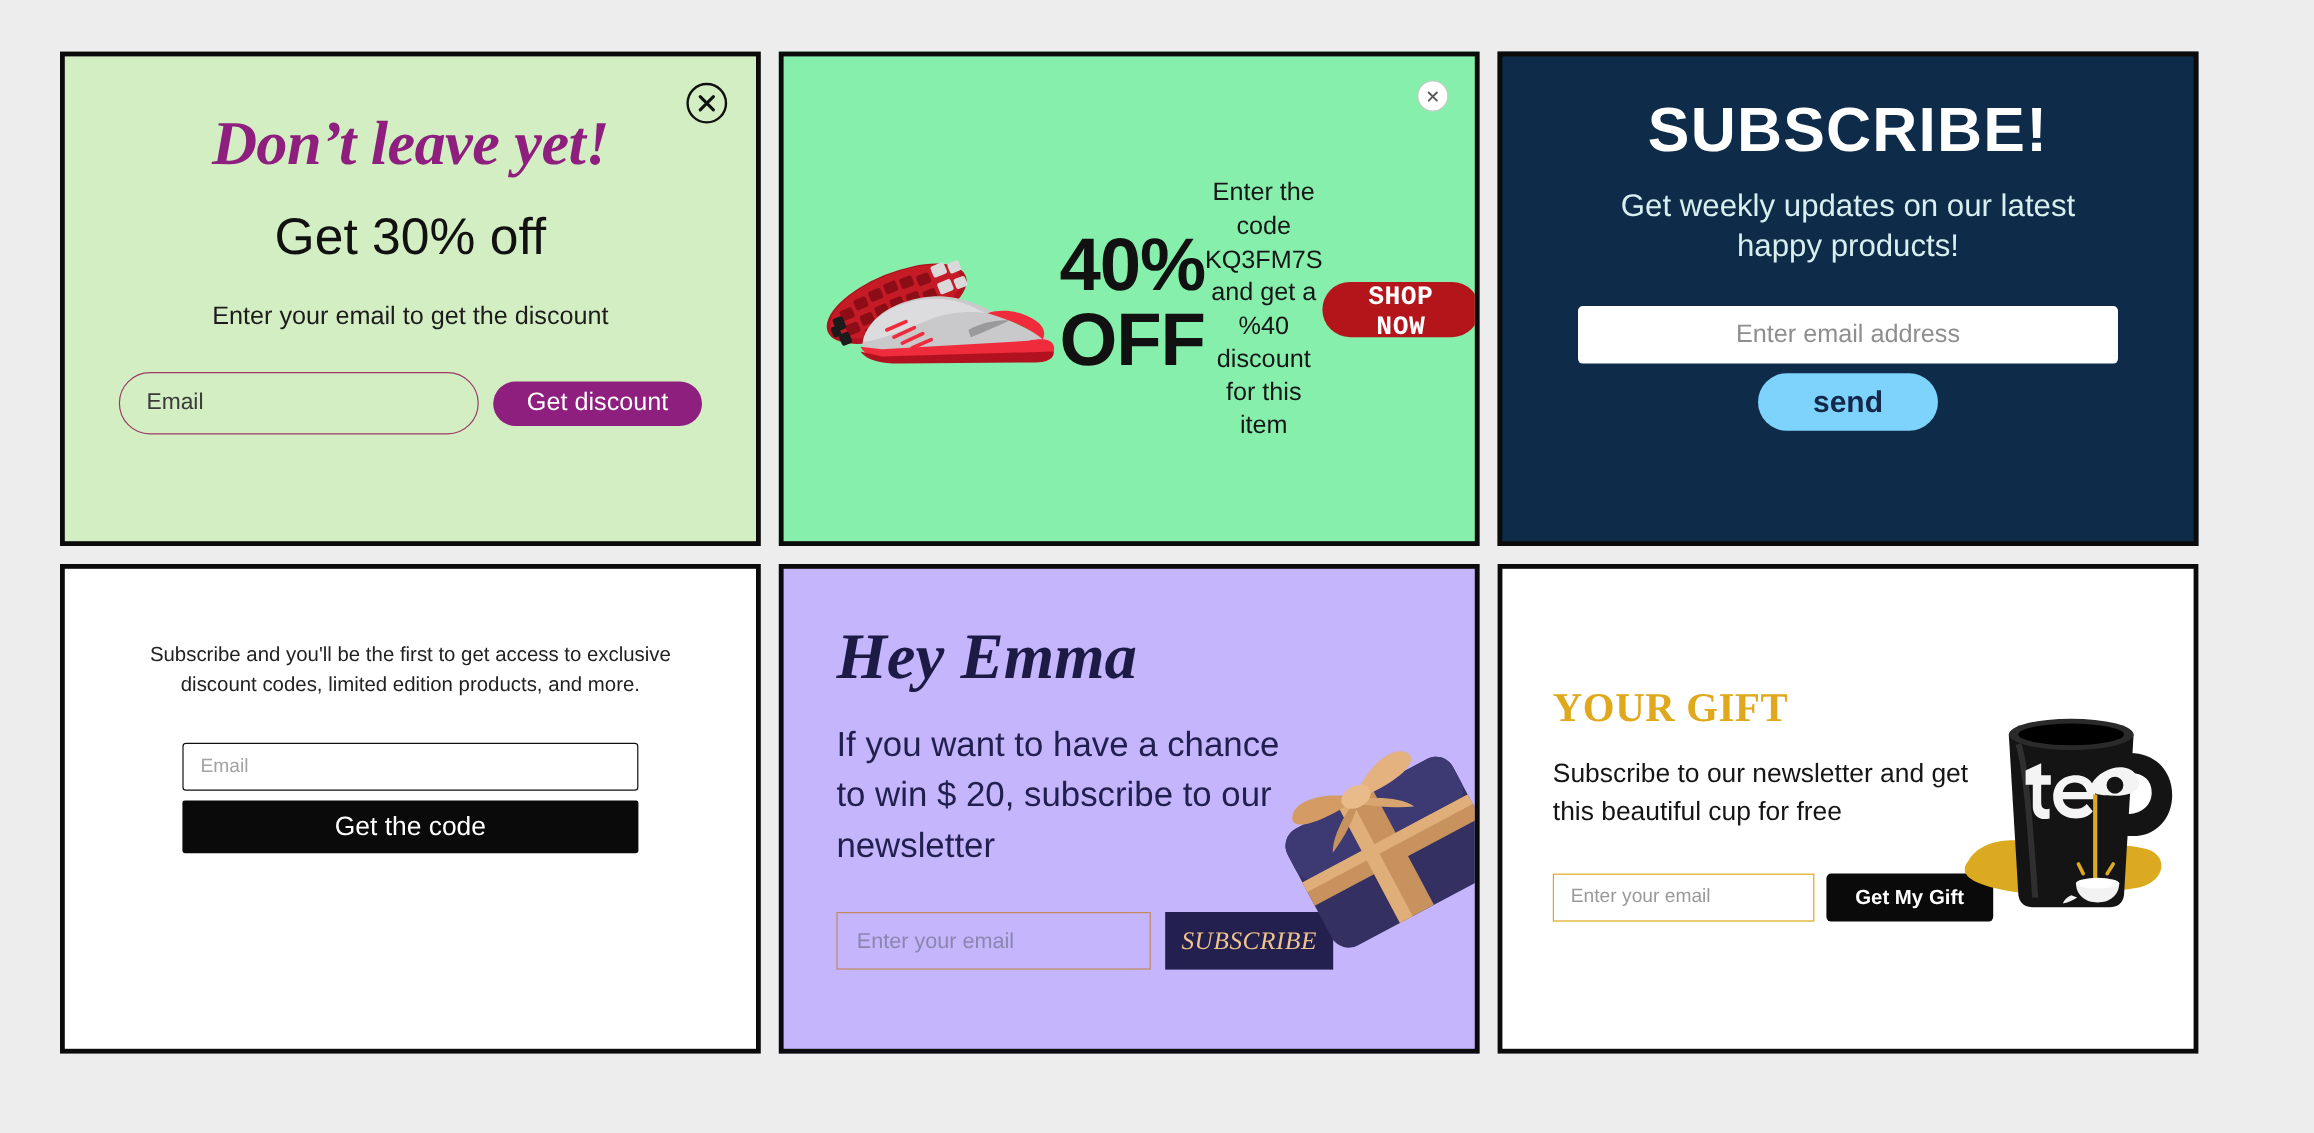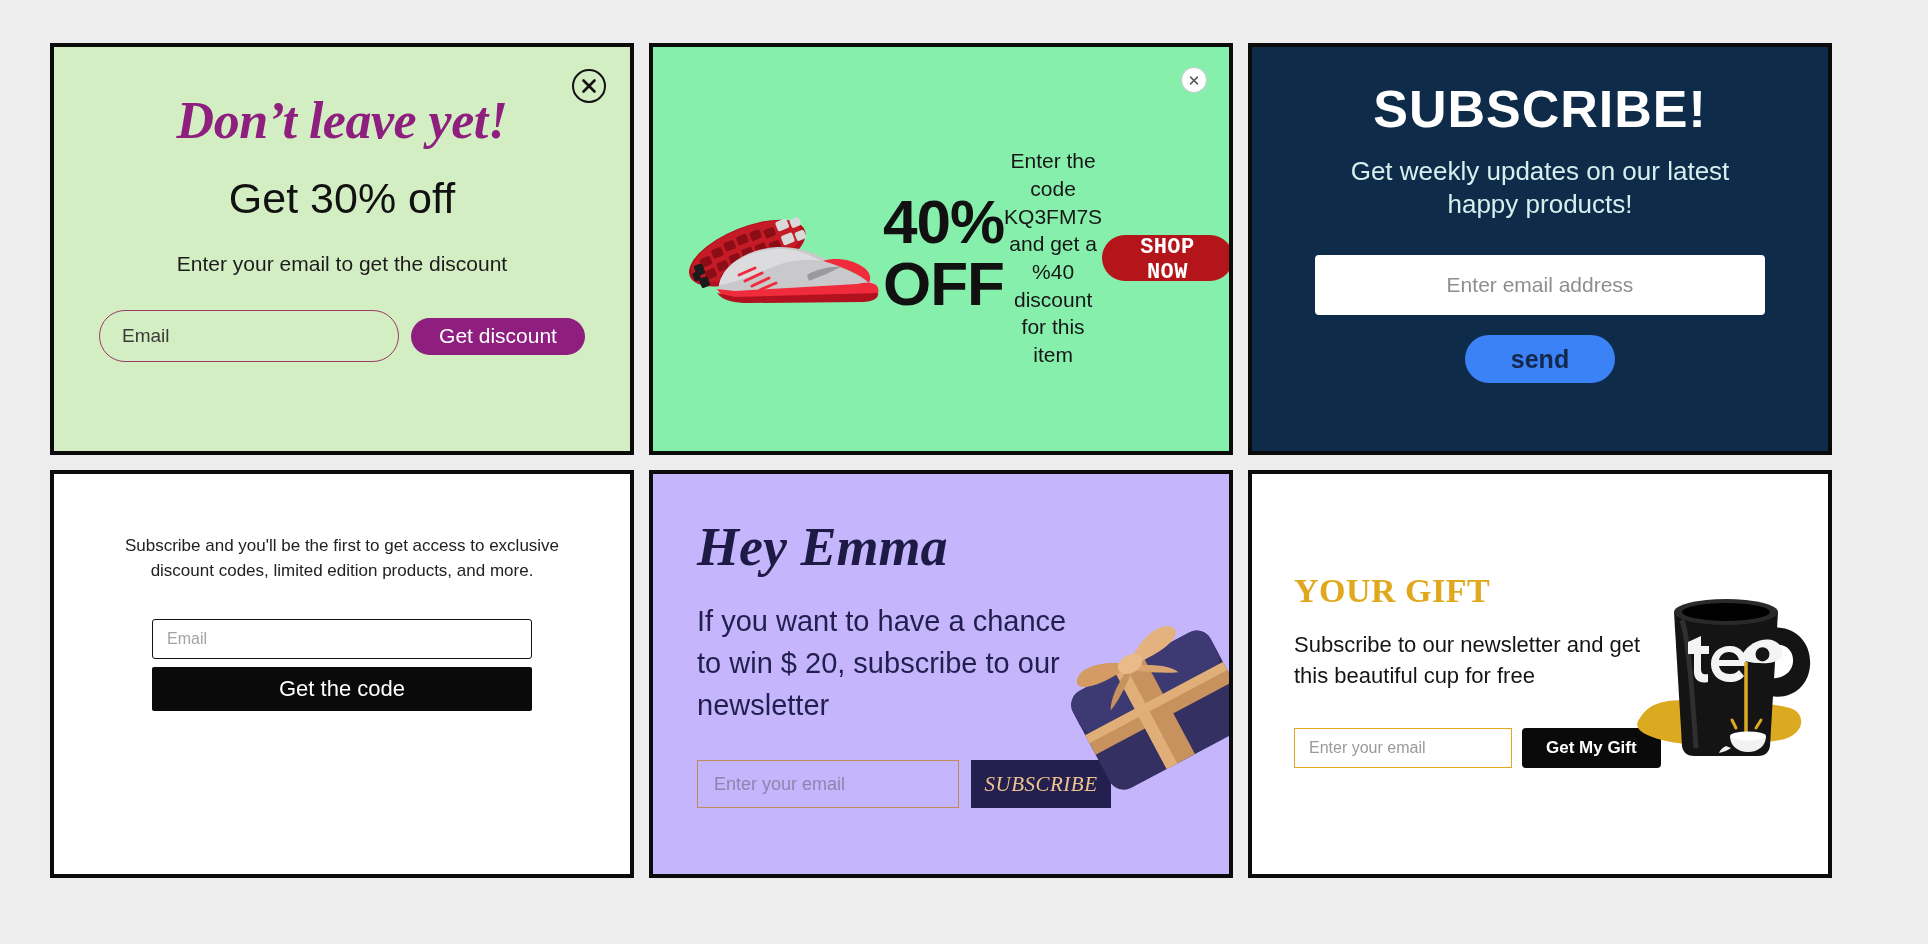--- a/index.html
+++ b/index.html
@@ -75,27 +75,27 @@
     border-radius: 24px; height: 46px; padding: 0 38px;
     font-size: 22px; font-weight: 700; letter-spacing: .4px; cursor: pointer;
     font-family: Liberation Mono, monospace;
   }
 
   
   .c3 { background: #0f2b4a; display: flex; flex-direction: column; align-items: center; padding-top: 36px; }
   .c3 .h1 { font-size: 52px; font-weight: 700; color: #fff; letter-spacing: 1px; margin: 0; line-height: 1; }
   .c3 .sub { font-size: 26px; color: #d7f0ef; text-align: center; line-height: 1.27; margin: 20px 0 0; max-width: 440px; }
   .c3 .inp {
-    margin-top: 34px; width: 450px; height: 60px; border: none; border-radius: 4px;
+    margin-top: 34px; width: 450px; height: 48px; border: none; border-radius: 4px;
     background: #fff; text-align: center; font-size: 21px; color: #333;
     font-family: "Liberation Sans", sans-serif; outline: none;
   }
   .c3 .inp::placeholder { color: #8e8e8e; opacity: 1; }
   .c3 .send {
-    margin-top: 20px; background: #3b82f6; color: #13284a;
+    margin-top: 8px; background: #7dd3fc; color: #13284a;
     border: none; border-radius: 26px; height: 48px; padding: 0 46px;
     font-size: 25px; font-weight: 700; cursor: pointer;
     font-family: "Liberation Sans", sans-serif;
   }
 
   
   .c4 { background: #fff; display: flex; flex-direction: column; align-items: center; padding-top: 32px; }
   .c4 .h1 { font-size: 42px; color: #111; font-weight: 400; text-align: center; line-height: 1.2; margin: 0; max-width: 440px; }
   .c4 .sub { font-size: 17px; color: #222; text-align: center; line-height: 1.45; margin: 28px 0 0; max-width: 440px; }
   .c4 .inp {

